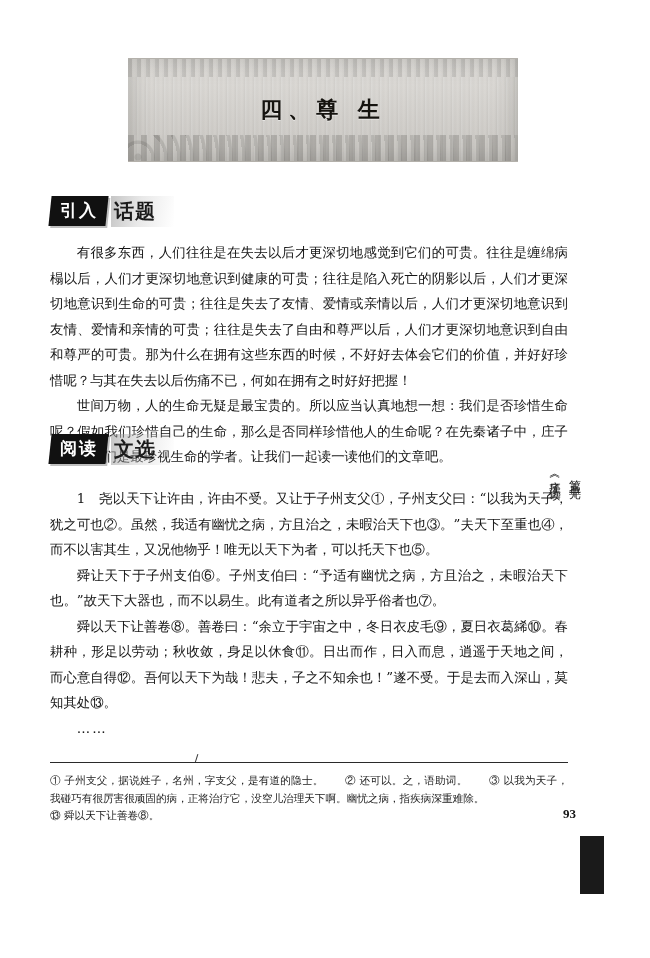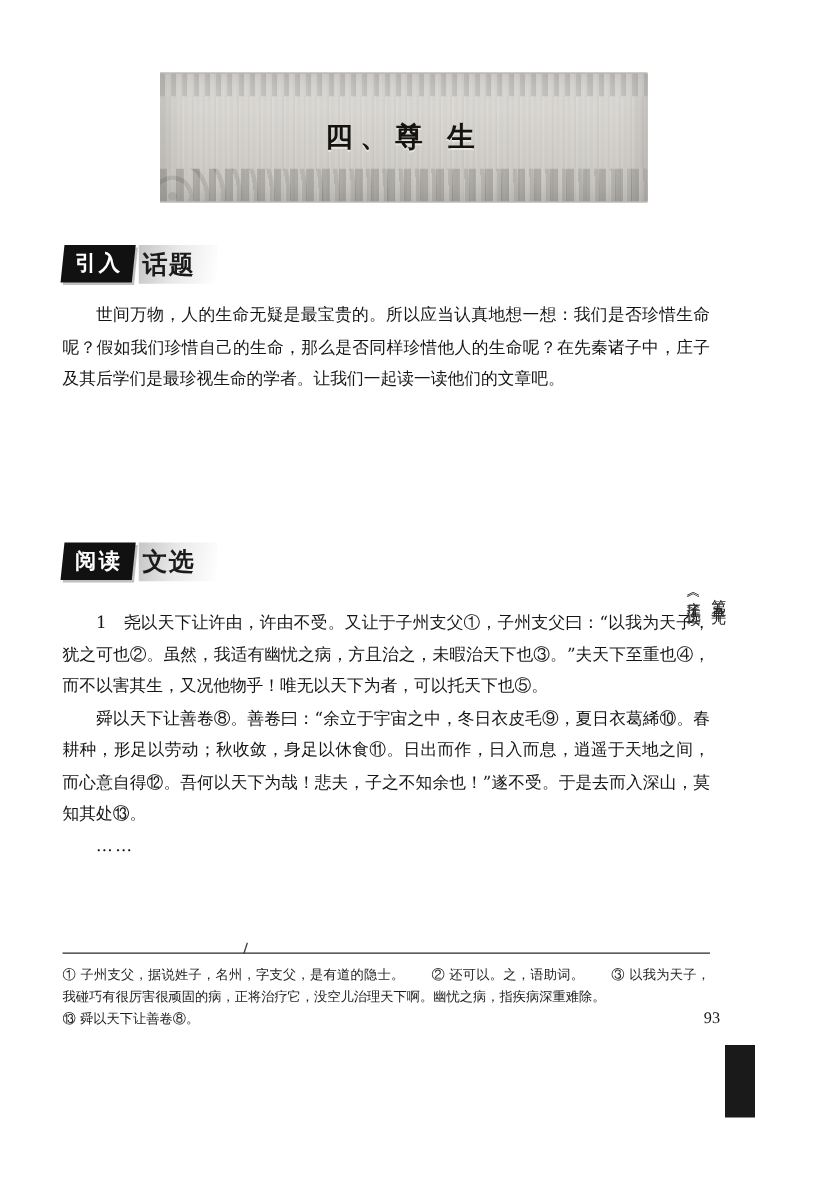--- a/index.html
+++ b/index.html
@@ -174,21 +174,21 @@
     line-height: 14px;
   }
   .runhead-col.sub { font-size: 11.5px; letter-spacing: 2px; }
 
   
   .pagenum {
     position: absolute;
     right: 28px;
     top: 806px;
     font-size: 13px;
-    font-weight: normal;
+    font-weight: bold;
     color: #141414;
     font-family: "Liberation Serif", serif;
   }
   .page-mark {
     position: absolute;
     right: 0px;
     top: 836px;
     width: 24px;
     height: 58px;
     background: #1a1a1a;
@@ -202,30 +202,32 @@
   <div class="banner">
     <div class="banner-title">四、尊 生</div>
   </div>
 
   <div class="section-tag" id="tag-intro">
     <div class="tag-black"><span>引入</span></div>
     <div class="tag-tail">话题</div>
   </div>
 
   <div class="body-text" id="intro-body">
+    <p>有很多东西，人们往往是在失去以后才更深切地感觉到它们的可贵。往往是缠绵病榻以后，人们才更深切地意识到健康的可贵；往往是陷入死亡的阴影以后，人们才更深切地意识到生命的可贵；往往是失去了友情、爱情或亲情以后，人们才更深切地意识到友情、爱情和亲情的可贵；往往是失去了自由和尊严以后，人们才更深切地意识到自由和尊严的可贵。那为什么在拥有这些东西的时候，不好好去体会它们的价值，并好好珍惜呢？与其在失去以后伤痛不已，何如在拥有之时好好把握！</p>
     <p>世间万物，人的生命无疑是最宝贵的。所以应当认真地想一想：我们是否珍惜生命呢？假如我们珍惜自己的生命，那么是否同样珍惜他人的生命呢？在先秦诸子中，庄子及其后学们是最珍视生命的学者。让我们一起读一读他们的文章吧。</p>
   </div>
 
   <div class="section-tag" id="tag-reading">
     <div class="tag-black"><span>阅读</span></div>
     <div class="tag-tail">文选</div>
   </div>
 
   <div class="body-text" id="reading-body">
     <p>1　尧以天下让许由，许由不受。又让于子州支父①，子州支父曰：“以我为天子，犹之可也②。虽然，我适有幽忧之病，方且治之，未暇治天下也③。”夫天下至重也④，而不以害其生，又况他物乎！唯无以天下为者，可以托天下也⑤。</p>
+    <p>舜让天下于子州支伯⑥。子州支伯曰：“予适有幽忧之病，方且治之，未暇治天下也。”故天下大器也，而不以易生。此有道者之所以异乎俗者也⑦。</p>
     <p>舜以天下让善卷⑧。善卷曰：“余立于宇宙之中，冬日衣皮毛⑨，夏日衣葛絺⑩。春耕种，形足以劳动；秋收敛，身足以休食⑪。日出而作，日入而息，逍遥于天地之间，而心意自得⑫。吾何以天下为哉！悲夫，子之不知余也！”遂不受。于是去而入深山，莫知其处⑬。</p>
     <p class="ellipsis-line">……</p>
   </div>
 
   <div class="note-tick"></div>
   <div class="note-rule"></div>
 
   <div class="footnotes">
     <p>① 子州支父，据说姓子，名州，字支父，是有道的隐士。　　② 还可以。之，语助词。　　③ 以我为天子，我碰巧有很厉害很顽固的病，正将治疗它，没空儿治理天下啊。幽忧之病，指疾病深重难除。</p>
     <p>⑬ 舜以天下让善卷⑧。</p>

